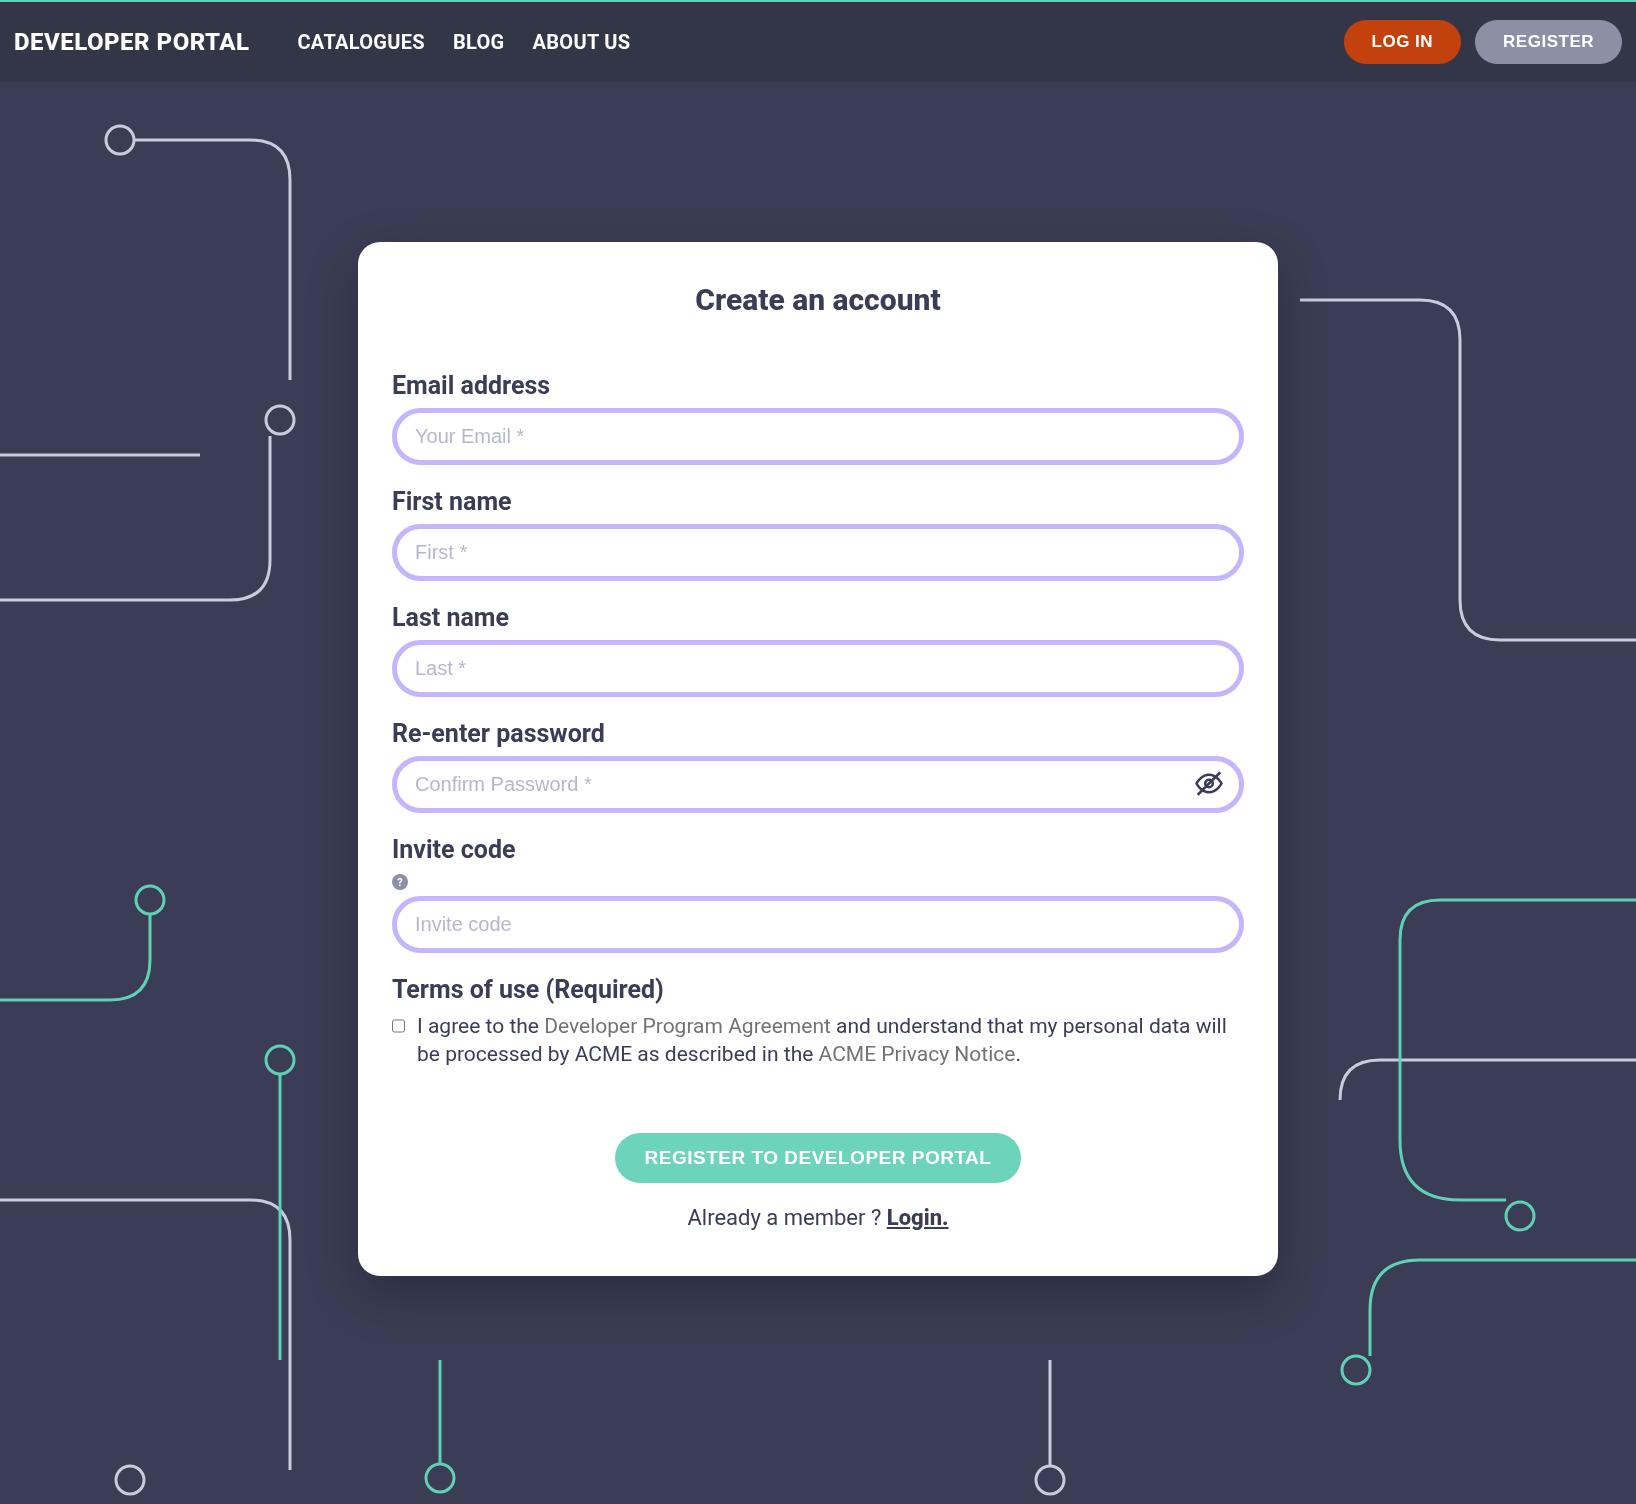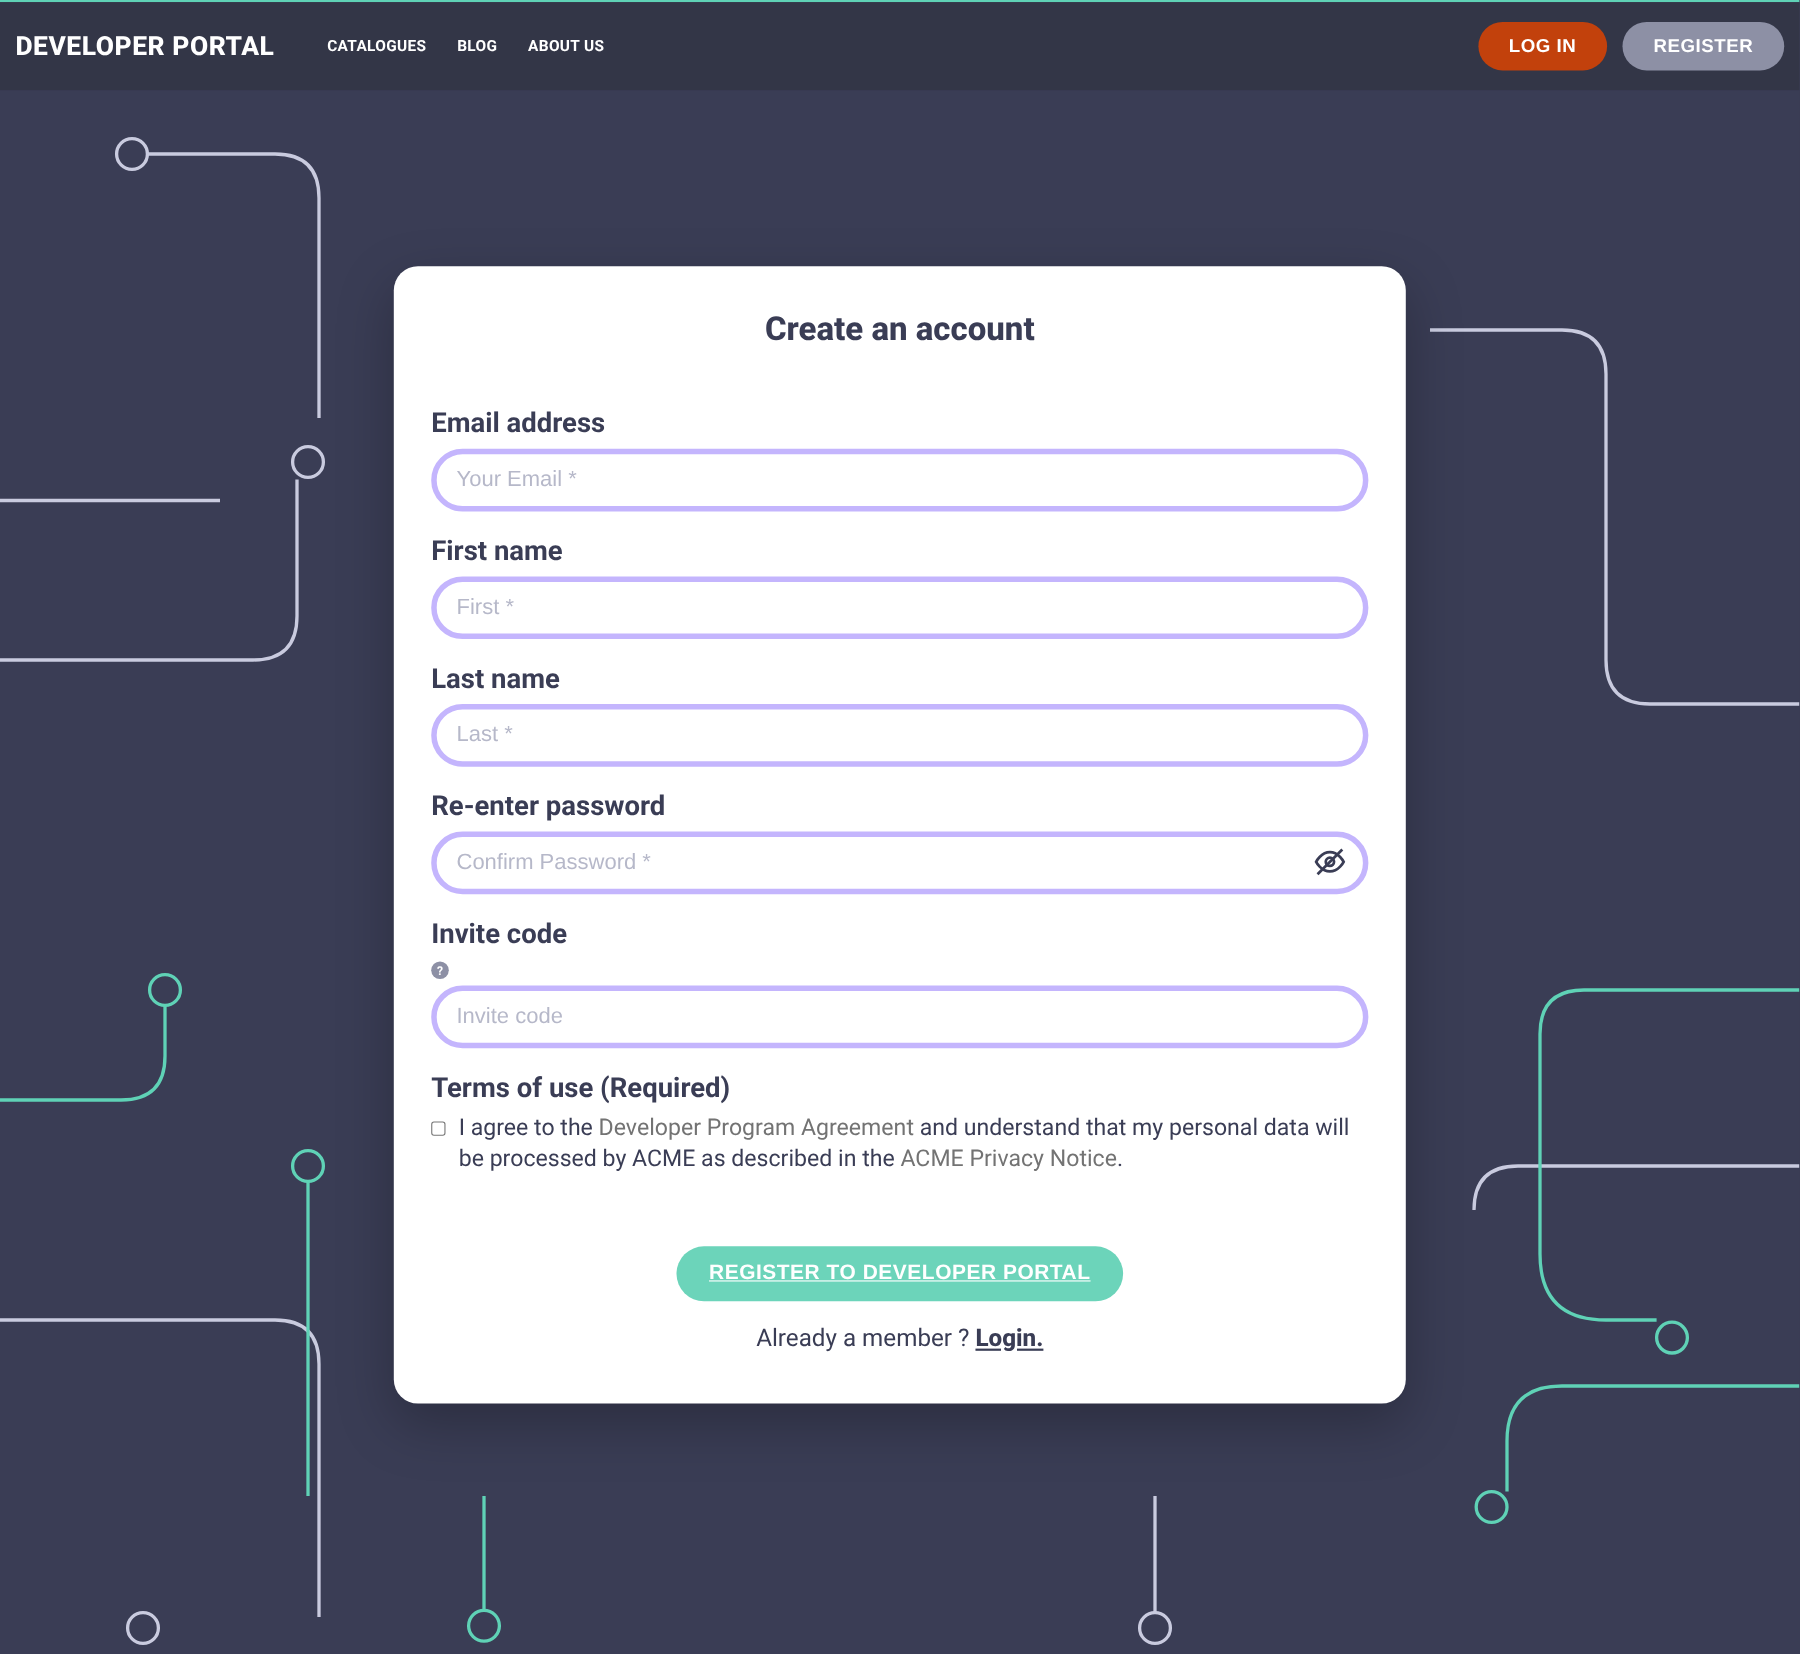--- a/index.html
+++ b/index.html
@@ -29,21 +29,21 @@
     color: #ffffff;
     font-weight: 800;
     letter-spacing: 0.5px;
     font-size: 24px;
     margin-right: 48px;
   }
   nav.menu { display: flex; gap: 28px; }
   nav.menu a {
     color: #ffffff;
     font-weight: 700;
-    font-size: 14px;
+    font-size: 20px;
     text-decoration: none;
     letter-spacing: 0.3px;
   }
   .spacer { flex: 1; }
   .btn {
     border: none;
     border-radius: 999px;
     padding: 12px 28px;
     font-weight: 800;
     letter-spacing: 0.5px;
@@ -138,21 +138,20 @@
   .btn-submit {
     background: #6cd4ba;
     color: #ffffff;
     border: none;
     border-radius: 999px;
     padding: 14px 30px;
     font-size: 19px;
     font-weight: 800;
     letter-spacing: 0.5px;
     cursor: pointer;
-    text-decoration: underline;
   }
   .already { margin-top: 22px; color: #3a3d55; font-size: 22px; }
   .already a { color: #3a3d55; font-weight: 800; text-decoration: underline; }
 </style>
 </head>
 <body>
 
 <div class="top-line"></div>
 
 <header class="nav">

